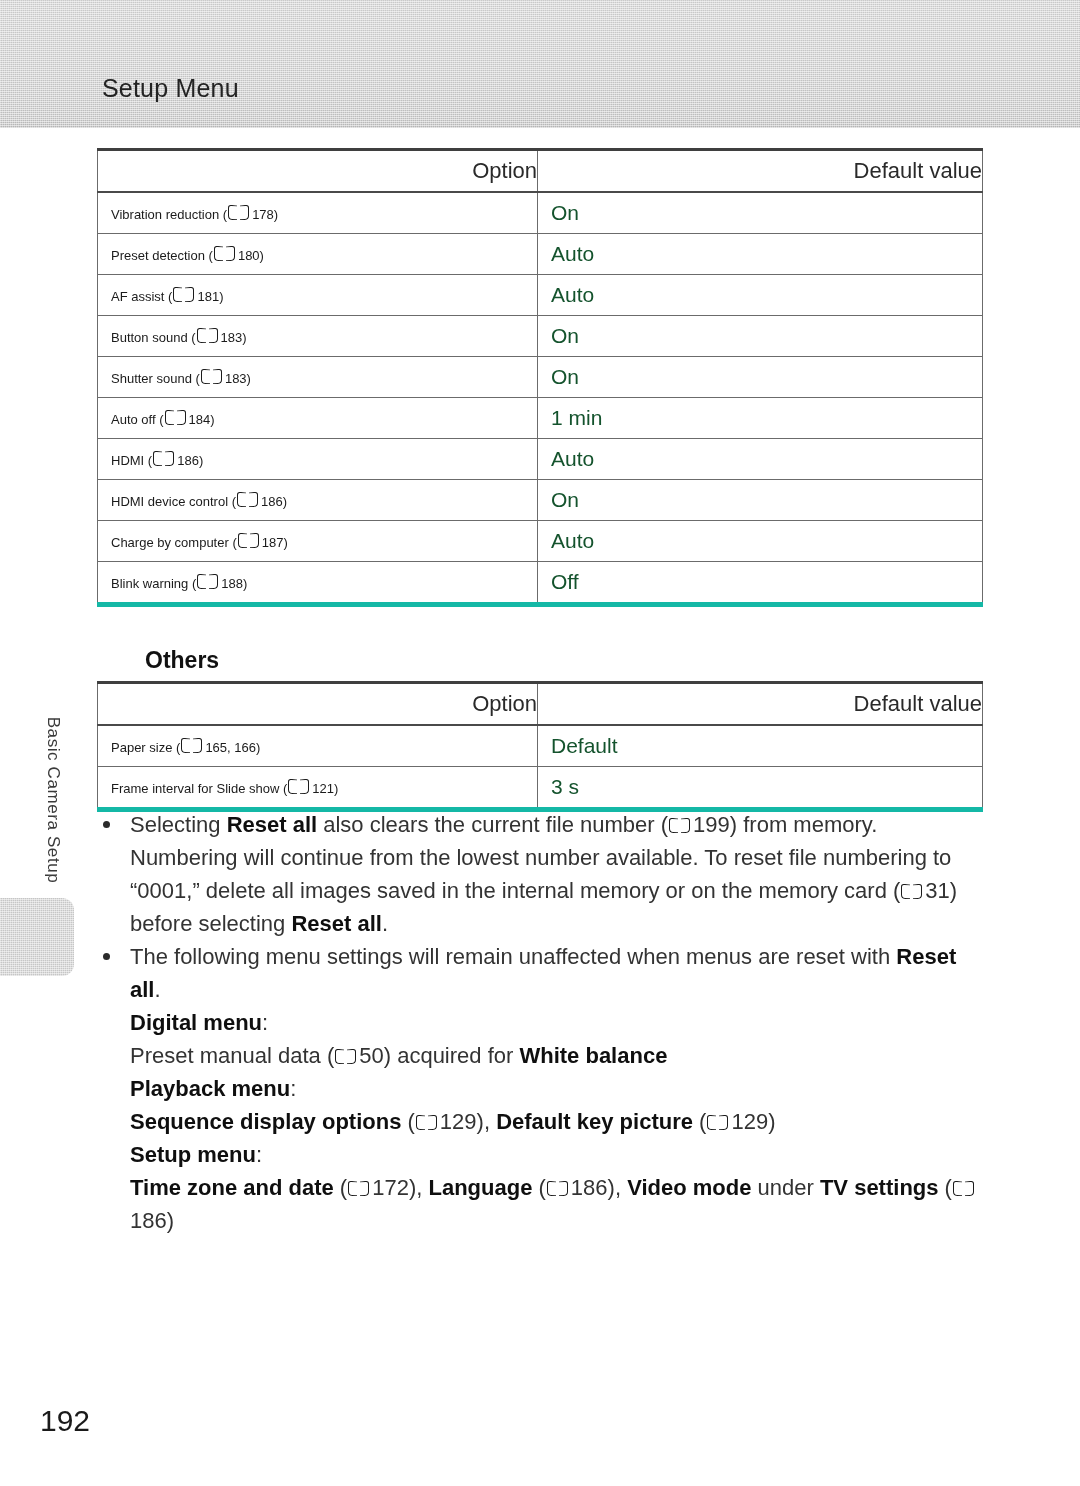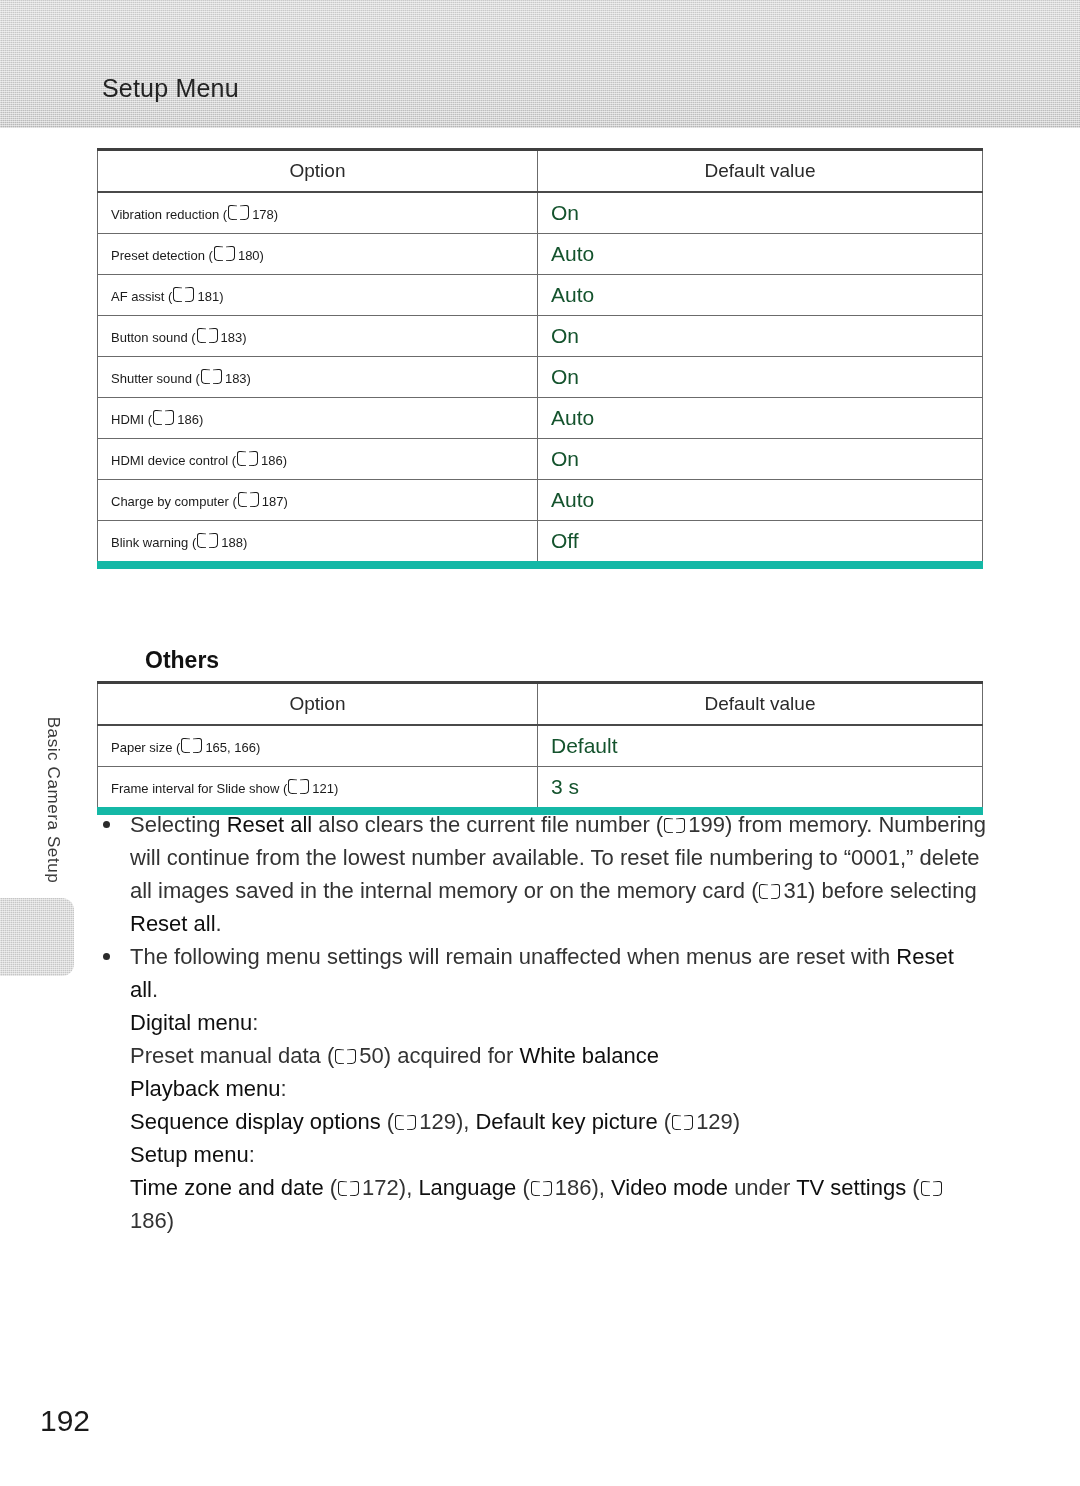--- a/index.html
+++ b/index.html
@@ -75,40 +75,40 @@
     font-size: 20px;
   }
   .doc-table td, .doc-table th {
     border: 1px solid #6b6b6b;
     padding: 0;
     vertical-align: middle;
     font-weight: 400;
   }
   .doc-table .col-option { width: 440px; }
   .doc-table .hdr {
-    text-align: center;
+    text-align: right;
     height: 40px;
-    font-size: 19px;
+    font-size: 22px;
     color: #2a2a2a;
   }
   .doc-table .cell-option {
     height: 40px;
     padding-left: 13px;
     font-size: 13px;
     color: #1b1b1b;
     white-space: nowrap;
   }
   .doc-table .cell-value {
     height: 40px;
     padding-left: 13px;
     font-size: 21px;
     color: #14532d;
   }
   .doc-table .top-edge { border-top: 3px solid #3f3f3f; }
-  .doc-table .bottom-edge { border-bottom: 8px solid #14b8a6; }
+  .doc-table .bottom-edge { border-bottom: 5px solid #14b8a6; }
   .doc-table .hdr-sep { border-bottom: 2px solid #4a4a4a; }
 
   
   .bookicon {
     display: inline-block;
     width: 21px;
     height: 16px;
     position: relative;
     vertical-align: -2px;
     margin: 0 3px 0 1px;
@@ -163,21 +163,21 @@
   }
   .bullet-dot {
     position: absolute;
     left: 6px;
     top: 13px;
     width: 7px;
     height: 7px;
     border-radius: 50%;
     background: #2b2b2b;
   }
-  .b { font-weight: normal; color: #0f0f0f; }
+  .b { font-weight: bold; color: #0f0f0f; }
   .sub-line { padding-left: 33px; }
 
   
   #page-number {
     position: absolute;
     left: 40px;
     top: 1404px;
     font-size: 30px;
     color: #1a1a1a;
   }
@@ -215,20 +215,24 @@
     </tr>
     <tr>
       <td class="cell-option"><span>Button sound</span> (<span class="bookicon"></span><span>183</span>)</td>
       <td class="cell-value">On</td>
     </tr>
     <tr>
       <td class="cell-option"><span>Shutter sound</span> (<span class="bookicon"></span><span>183</span>)</td>
       <td class="cell-value">On</td>
     </tr>
     <tr>
+      <td class="cell-option"><span>Auto off</span> (<span class="bookicon"></span><span>184</span>)</td>
+      <td class="cell-value">1 min</td>
+    </tr>
+    <tr>
       <td class="cell-option"><span>HDMI</span> (<span class="bookicon"></span><span>186</span>)</td>
       <td class="cell-value">Auto</td>
     </tr>
     <tr>
       <td class="cell-option"><span>HDMI device control</span> (<span class="bookicon"></span><span>186</span>)</td>
       <td class="cell-value">On</td>
     </tr>
     <tr>
       <td class="cell-option"><span>Charge by computer</span> (<span class="bookicon"></span><span>187</span>)</td>
       <td class="cell-value">Auto</td>

